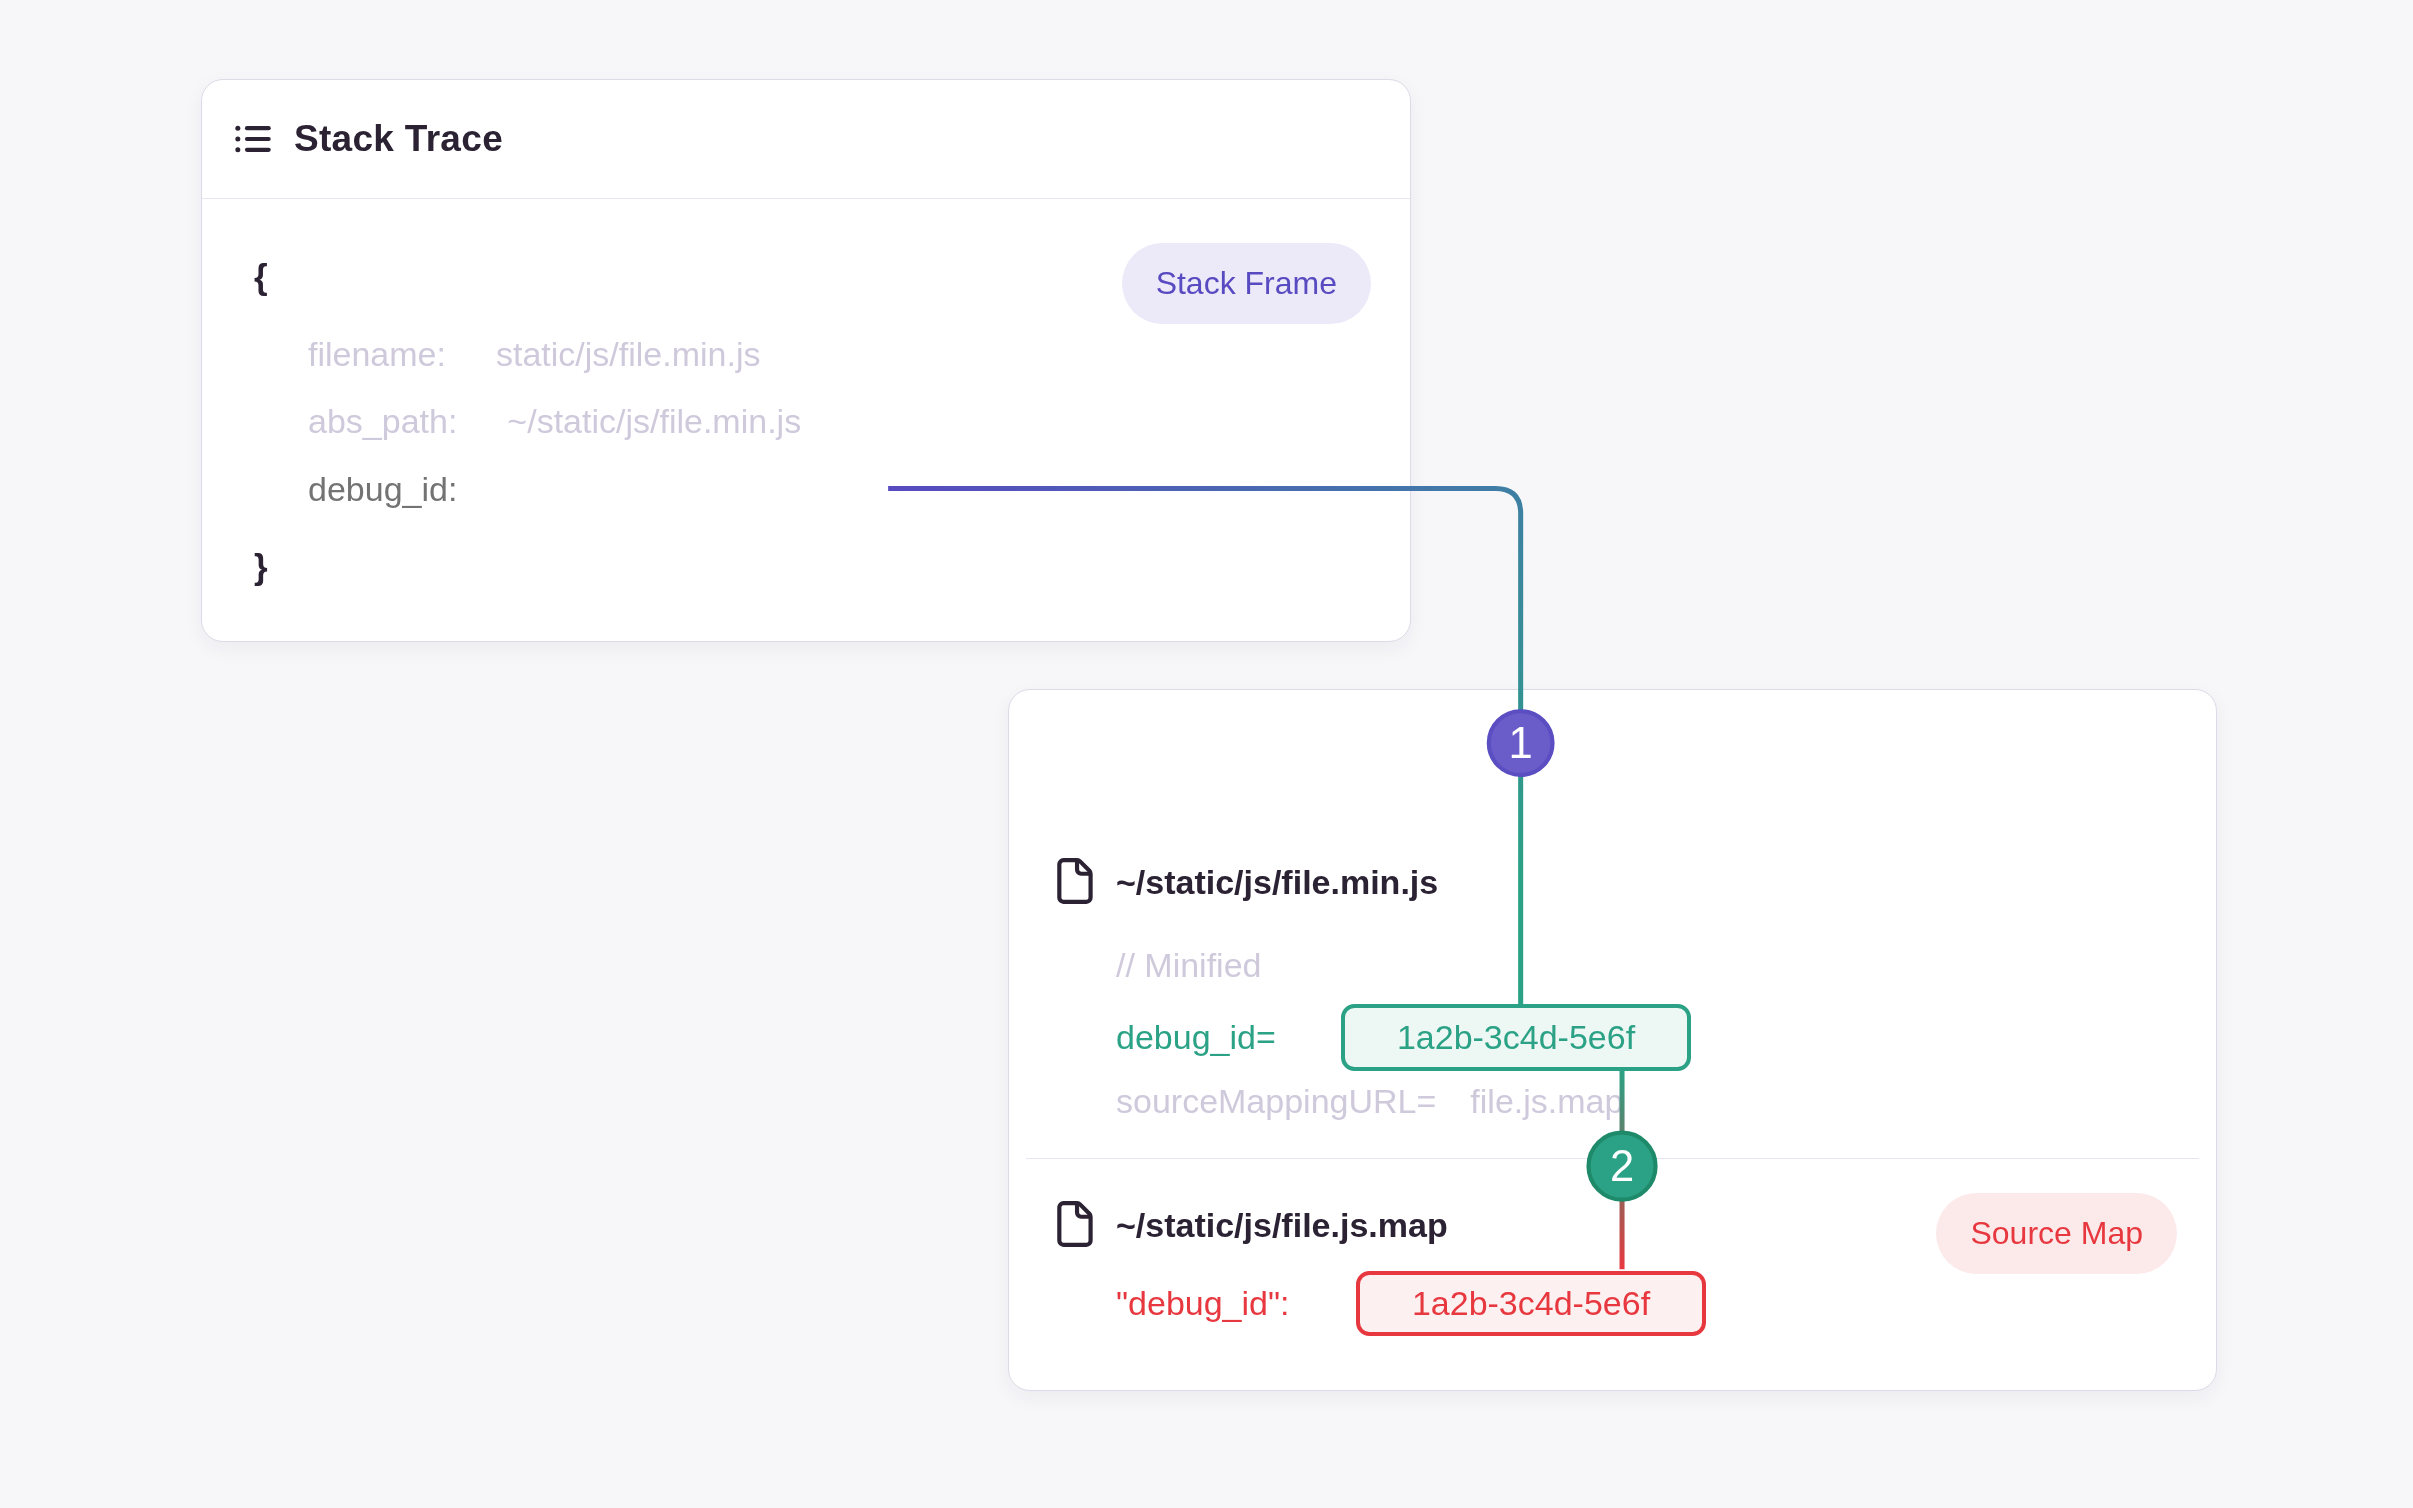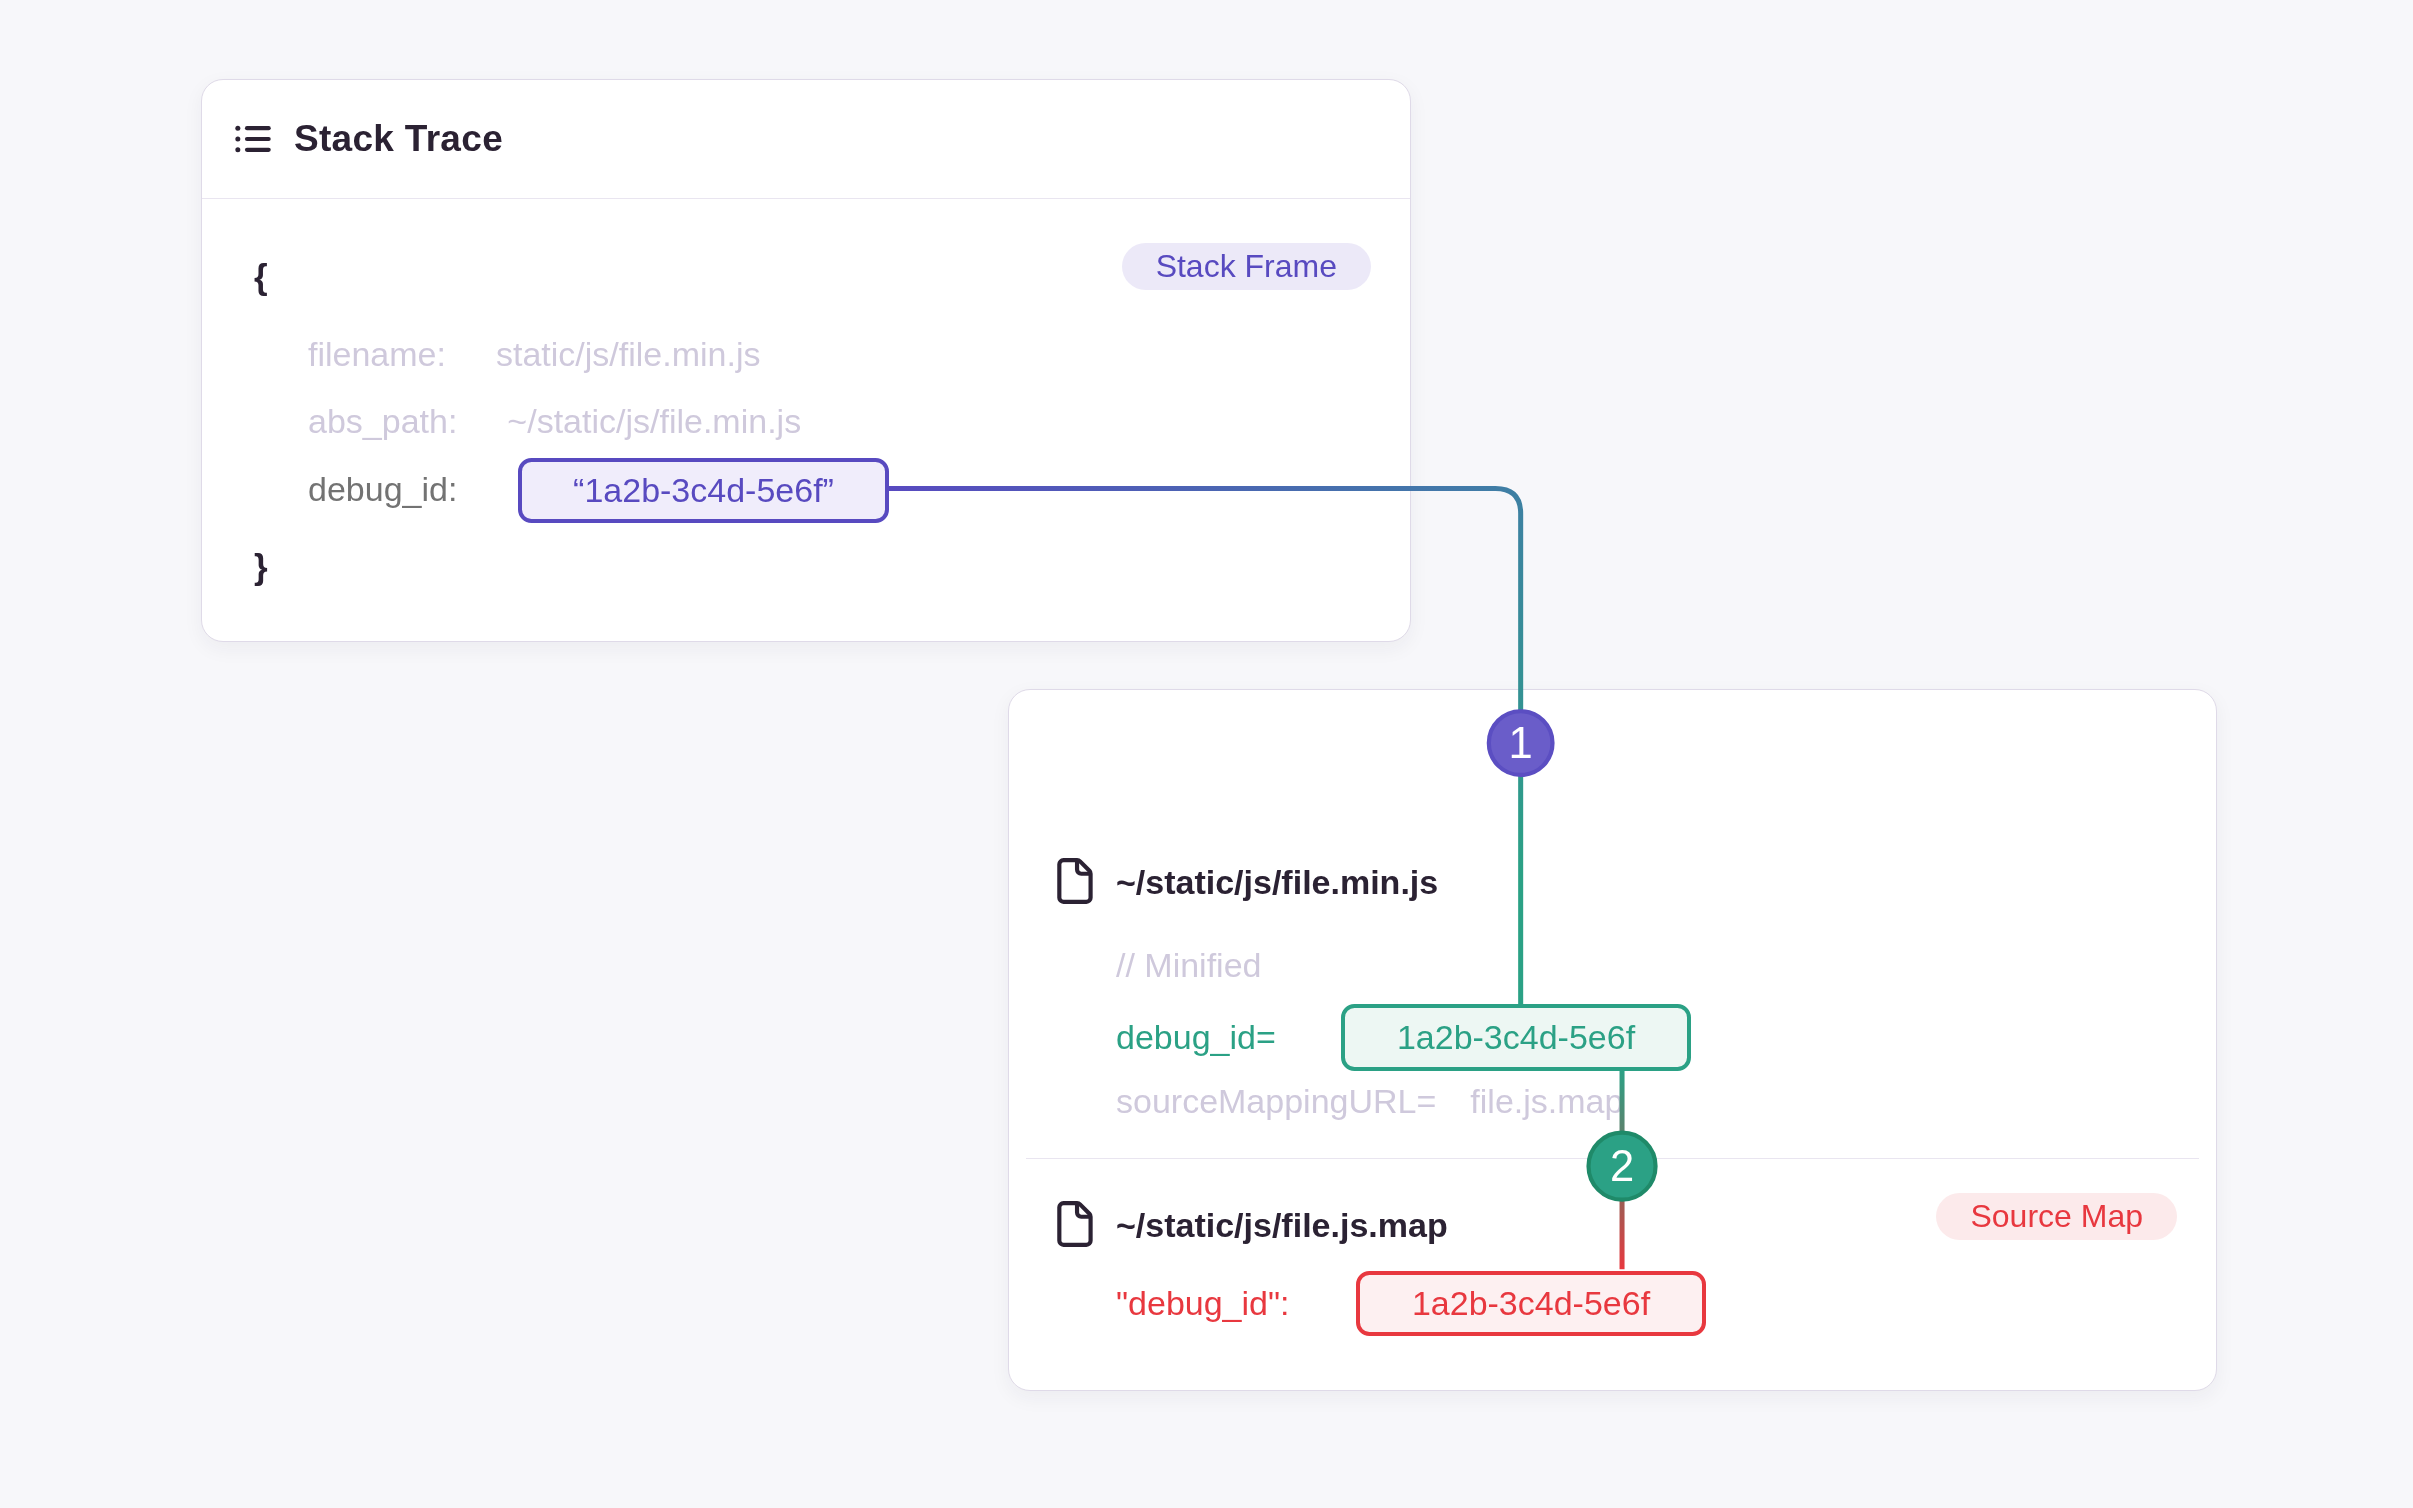--- a/index.html
+++ b/index.html
@@ -32,21 +32,21 @@
   .chip{
     position:absolute;display:flex;align-items:center;justify-content:center;
     font-size:34px;font-weight:500;border-radius:13.4px;box-sizing:border-box;
     white-space:nowrap;
   }
   .chip.purple-chip{border:4.2px solid #584AC0;background:#F0EDFB;color:#584AC0;}
   .chip.green-chip{border:4.2px solid #2BA185;background:#EDF7F3;color:#2BA185;}
   .chip.red-chip{border:4.2px solid #E8383F;background:#FDF0F1;color:#E8383F;}
   .badge{
     position:absolute;display:flex;align-items:center;
-    height:47px;padding:0 34px;border-radius:837px;
+    height:65px;padding:8px 34px;border-radius:837px;
     font-size:32px;font-weight:500;white-space:nowrap;
   }
   .badge.lavender{background:#ECE9F8;color:#584AC0;}
   .badge.mint{background:#DFF1EA;color:#2B9C7C;}
   .badge.pink{background:#FCEAEB;color:#E8383F;}
   .file-row-icon{position:absolute;}
   .divider{position:absolute;left:17px;right:17px;border-top:1.7px solid #E9E5F0;height:0;}
   #connector-layer{position:absolute;left:0;top:0;z-index:10;pointer-events:none;}
   .step-num{font-family:"Liberation Sans",sans-serif;font-size:52px;font-weight:500;fill:#ffffff;}
 </style>
@@ -78,21 +78,20 @@
       <span class="muted">filename:</span>
       <span class="muted">static/js/file.min.js</span>
     </div>
 
     <div class="code-line kv" style="left:106px;top:318px;">
       <span class="muted">abs_path:</span>
       <span class="muted">~/static/js/file.min.js</span>
     </div>
 
     <div class="code-line purple" style="left:106px;top:386px;">debug_id:</div>
-    <div class="chip purple-chip" style="left:316px;top:378px;width:371px;height:65px;">“1a2b-3c4d-5e6f”</div>
 
     <div class="code-line brace" style="left:52px;top:463px;">}</div>
   </div>
 
   <div class="card" style="left:1008px;top:689px;width:1207px;height:700px;">
 
     <span class="file-row-icon" style="left:45px;top:166px;">
       <svg width="44" height="50" viewBox="0 0 40 48" fill="none">
         <path d="M8 4 H21 a4 4 0 0 1 2.9 1.2 l9 9 A4 4 0 0 1 34 17 V40 a4 4 0 0 1 -4 4 H8 a4 4 0 0 1 -4 -4 V8 a4 4 0 0 1 4 -4 Z" fill="#ffffff" stroke="#2B2233" stroke-width="4" stroke-linejoin="round"></path>
         <path d="M21 5 v8 a4 4 0 0 0 4 4 h8" stroke="#2B2233" stroke-width="4" stroke-linejoin="round"></path>

